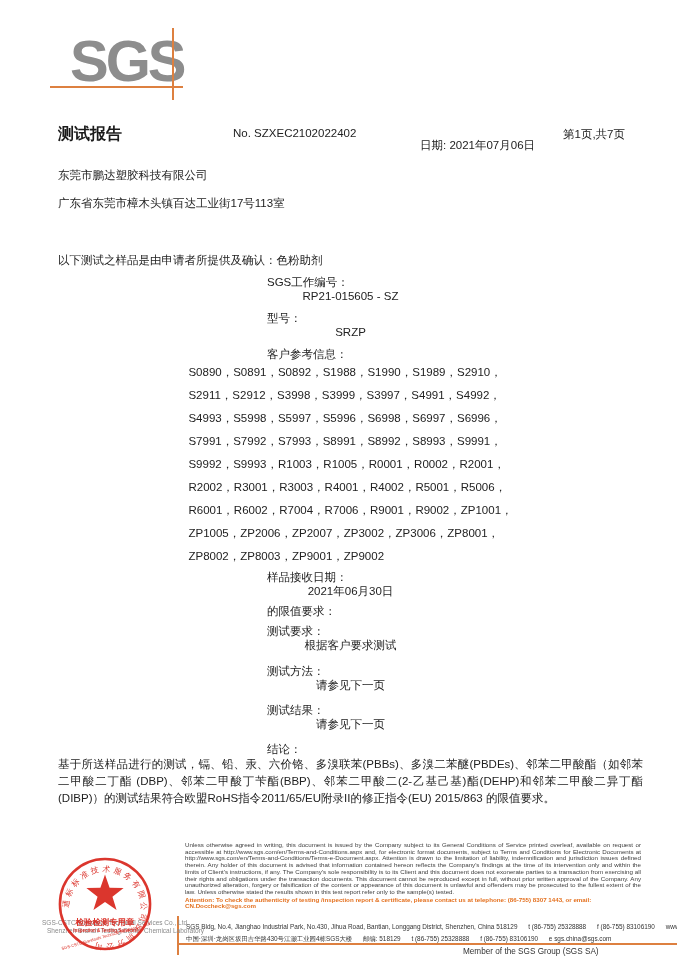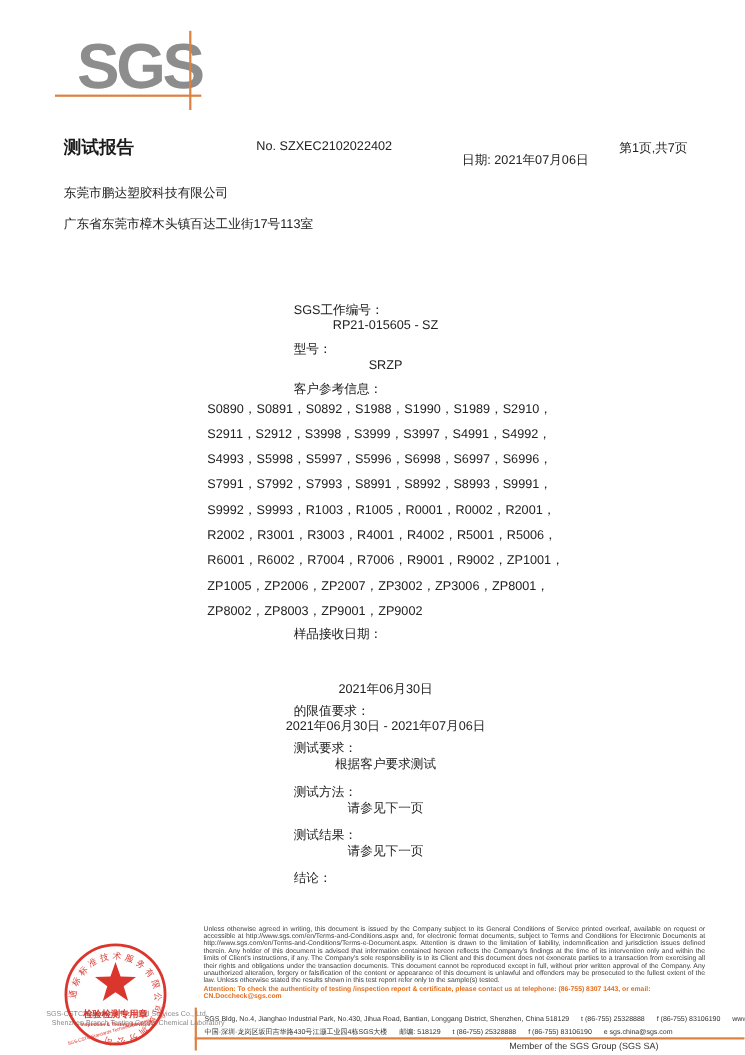--- a/index.html
+++ b/index.html
@@ -20,21 +20,21 @@
   .report-page{position:absolute;left:563px;top:127px;font-size:11.5px;}
   
   .applicant-name{position:absolute;left:58px;top:168px;font-size:11.5px;}
   .applicant-address{position:absolute;left:58px;top:196px;font-size:11.5px;}
   .sample-statement{position:absolute;left:58px;top:253px;font-size:11.5px;}
   
   .fields{position:absolute;left:58px;top:275px;width:585px;font-size:11.5px;}
   .kv{display:flex;align-items:center;line-height:14px;flex-direction:column;}
   .kv .k{width:167px;flex:none;}
   .kv .v{flex:1;}
-  .mt8{margin-top:8px;}  .mt6{margin-top:6px;}  .mt2{margin-top:2px;gap:36px;}
+  .mt8{margin-top:8px;}  .mt6{margin-top:6px;}  .mt2{margin-top:2px;}
   .mt0{margin-top:12px;}   .mt11{margin-top:11px;}
   .ref-lines div{line-height:23px;}
   .conclusion-text{line-height:17px;text-align:justify;}
   
   .stamp-company{position:absolute;left:42px;top:919px;font-size:6.5px;color:#8a8a8a;line-height:8px;z-index:1;}
   .stamp-company .l2{margin-left:5px;}
   .stamp{position:absolute;left:56px;top:855px;width:98px;height:98px;z-index:2;opacity:.92;}
   .fine-print{
     position:absolute;left:185px;top:842px;width:456px;
     font-size:6.2px;line-height:6.7px;color:#3c3c3c;text-align:justify;
@@ -55,20 +55,21 @@
   <div class="logo-hline"></div>
   <div class="logo-vline"></div>
 
   <div class="report-title">测试报告</div>
   <div class="report-no">No. SZXEC2102022402</div>
   <div class="report-date">日期: 2021年07月06日</div>
   <div class="report-page">第1页,共7页</div>
 
   <div class="applicant-name">东莞市鹏达塑胶科技有限公司</div>
   <div class="applicant-address">广东省东莞市樟木头镇百达工业街17号113室</div>
+  <div class="sample-statement">以下测试之样品是由申请者所提供及确认：色粉助剂</div>
 
   <div class="fields">
     <div class="kv">
       <div class="k">SGS工作编号：</div>
       <div class="v">RP21-015605 - SZ</div>
     </div>
     <div class="kv mt8">
       <div class="k">型号：</div>
       <div class="v">SRZP</div>
     </div>
@@ -85,36 +86,36 @@
         <div>ZP1005，ZP2006，ZP2007，ZP3002，ZP3006，ZP8001，</div>
         <div>ZP8002，ZP8003，ZP9001，ZP9002</div>
       </div>
     </div>
     <div class="kv mt2">
       <div class="k">样品接收日期：</div>
       <div class="v">2021年06月30日</div>
     </div>
     <div class="kv mt6">
       <div class="k">的限值要求：</div>
-      <div class="v">2021年06月30日 - 2021年07月06日</div>
     </div>
     <div class="kv mt6">
       <div class="k">测试要求：</div>
       <div class="v">根据客户要求测试</div>
     </div>
     <div class="kv mt0">
       <div class="k">测试方法：</div>
       <div class="v">请参见下一页</div>
     </div>
     <div class="kv mt11">
       <div class="k">测试结果：</div>
       <div class="v">请参见下一页</div>
     </div>
     <div class="kv mt11">
       <div class="k">结论：</div>
+      <div class="v conclusion-text">基于所送样品进行的测试，镉、铅、汞、六价铬、多溴联苯(PBBs)、多溴二苯醚(PBDEs)、邻苯二甲酸酯（如邻苯二甲酸二丁酯 (DBP)、邻苯二甲酸丁苄酯(BBP)、邻苯二甲酸二(2-乙基己基)酯(DEHP)和邻苯二甲酸二异丁酯(DIBP)）的测试结果符合欧盟RoHS指令2011/65/EU附录II的修正指令(EU) 2015/863 的限值要求。</div>
     </div>
   </div>
 
   <div class="stamp-company">
     <div class="l1">SGS-CSTC Standards Technical Services Co., Ltd.</div>
     <div class="l2">Shenzhen Branch Testing Center Chemical Laboratory</div>
   </div>
 
   <svg class="stamp" viewBox="0 0 100 100" xmlns="http://www.w3.org/2000/svg">
     <defs>

